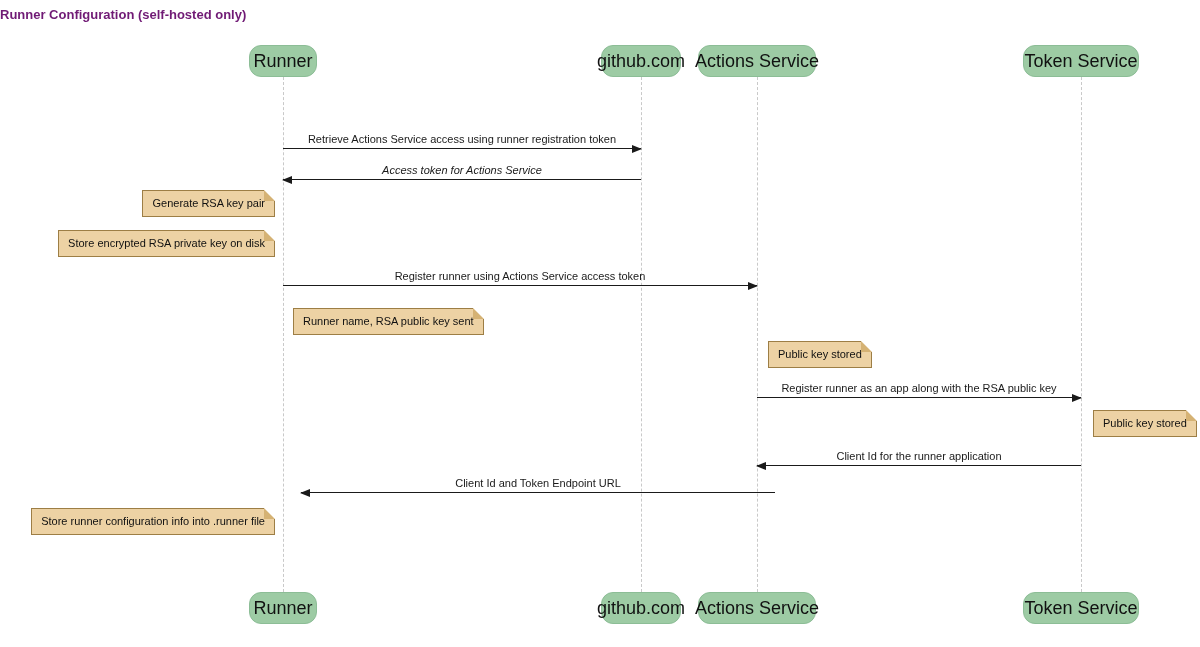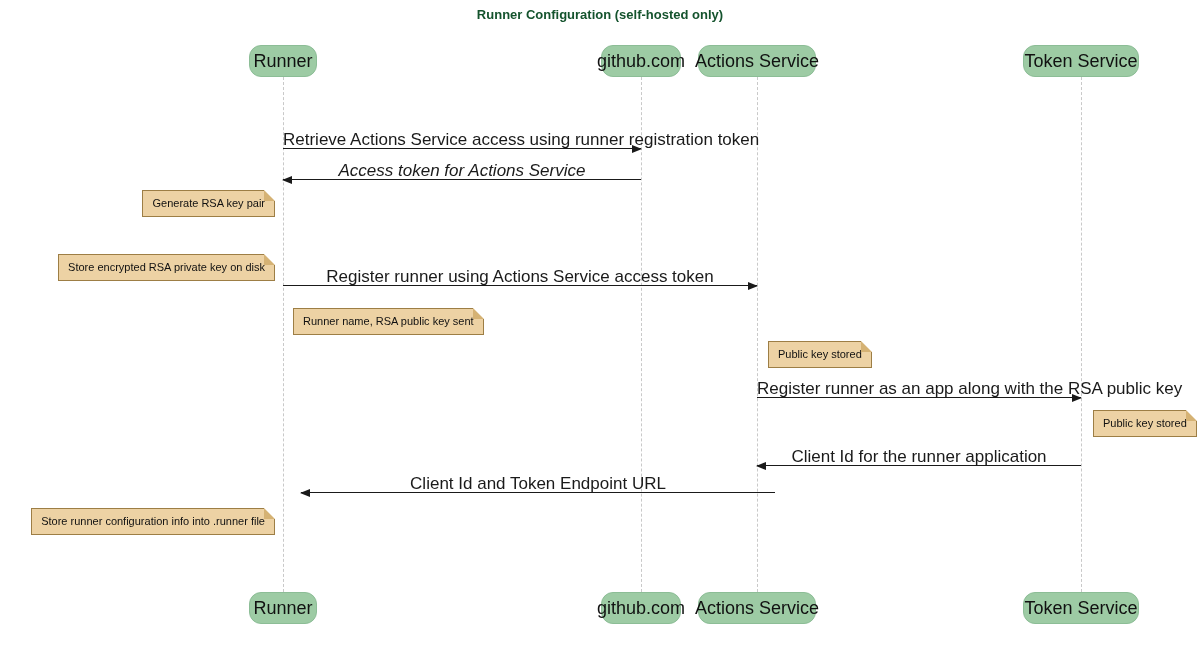--- a/index.html
+++ b/index.html
@@ -10,24 +10,24 @@
     background: var(--background, #ffffff);
     overflow: hidden;
     font-family: "Liberation Sans", sans-serif;
     color: #111111;
   }
   .title {
     position: absolute;
     top: 7px;
     left: 0;
     width: 100%;
-    text-align: center;
+    text-align: left;
     font-size: 13px;
     font-weight: bold;
-    color: #14532d;
+    color: #701a75;
   }
   .lifeline {
     position: absolute;
     top: 77px;
     height: 515px;
     width: 0;
     border-left: 1px dashed var(--lifeline, #c9c9c9);
   }
   .participant {
     position: absolute;
@@ -59,21 +59,21 @@
     right: -1px;
     width: 0;
     height: 0;
     border-style: solid;
     border-width: 0 11px 11px 0;
     border-color: #ffffff #ffffff var(--note-fold, #d5b274) var(--note-fold, #d5b274);
   }
   .message { position: absolute; }
   .msg-label {
     text-align: center;
-    font-size: 17px;
+    font-size: 11px;
     line-height: 13px;
     margin-bottom: 2px;
     white-space: nowrap;
     color: var(--arrow, #1a1a1a);
   }
   .msg-line {
     position: relative;
     height: 0;
     border-top: 1px solid var(--arrow, #1a1a1a);
   }
@@ -122,21 +122,21 @@
   </div>
 
   <div class="message dir-left" style="left:283px;top:164px;width:358px;font-style:italic;">
     <div class="msg-label">Access token for Actions Service</div>
     <div class="msg-line">
         <span class="arrowhead"></span>
       </div>
   </div>
 
   <div class="note" style="right:925px;top:190px;">Generate RSA key pair</div>
-  <div class="note" style="right:925px;top:230px;margin-top:24px;">Store encrypted RSA private key on disk</div>
+  <div class="note" style="right:925px;top:230px;">Store encrypted RSA private key on disk</div>
 
   <div class="message dir-right" style="left:283px;top:270px;width:474px;">
     <div class="msg-label">Register runner using Actions Service access token</div>
     <div class="msg-line">
         <span class="arrowhead"></span>
       </div>
   </div>
 
   <div class="note" style="left:293px;top:308px;">Runner name, RSA public key sent</div>
   <div class="note" style="left:768px;top:341px;">Public key stored</div>

